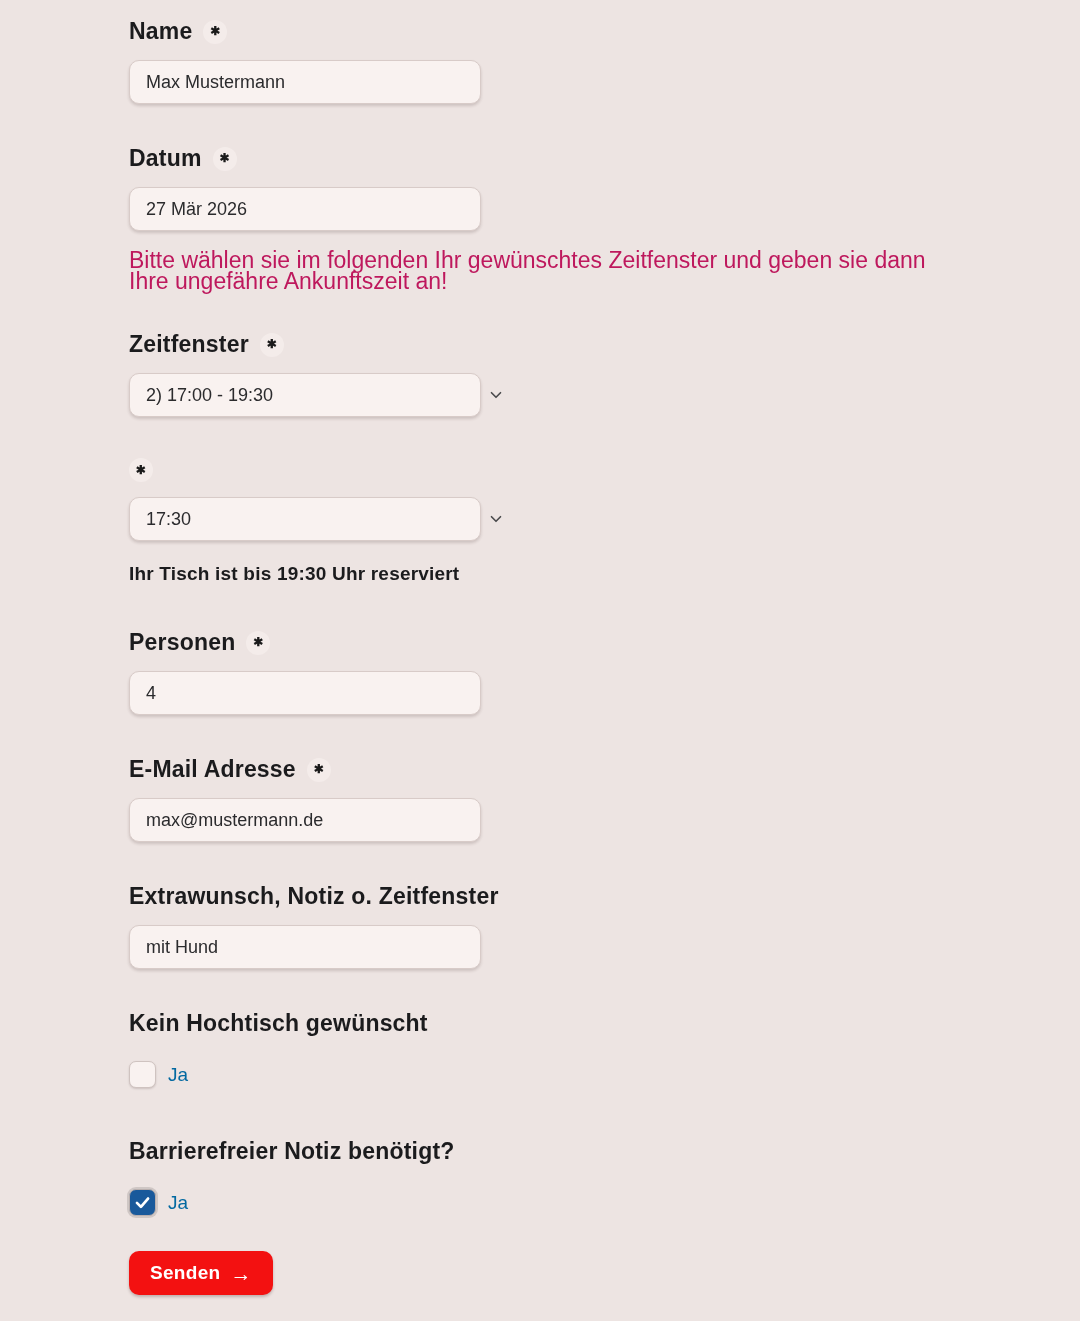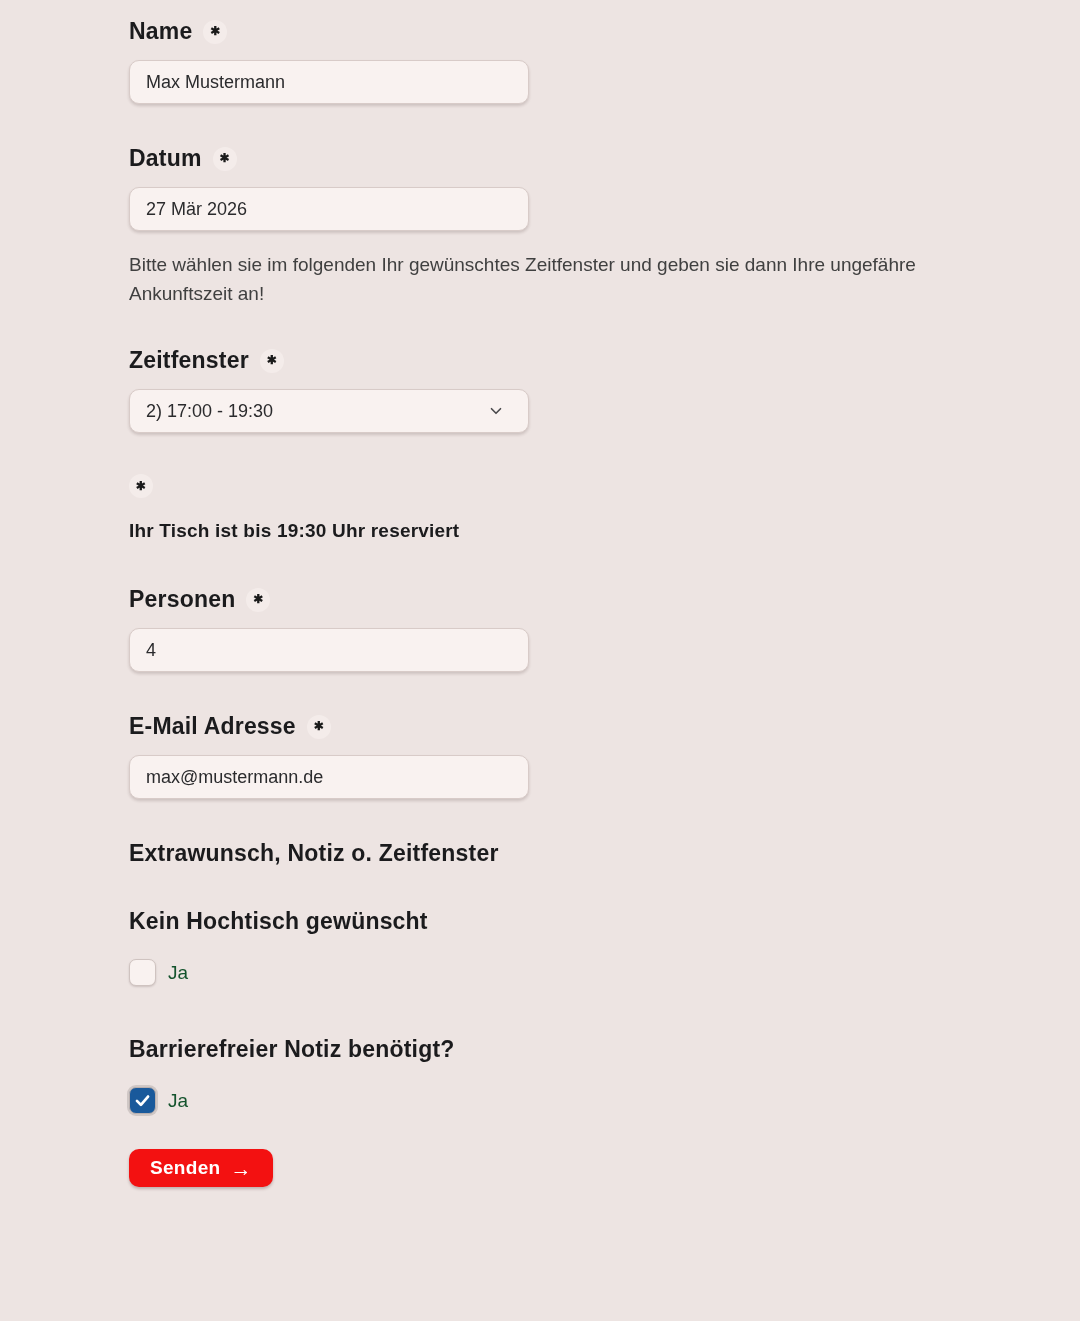--- a/index.html
+++ b/index.html
@@ -37,21 +37,21 @@
   }
   .required-badge {
     width: 24px; height: 24px;
     background: var(--badge-bg);
     border-radius: 50%;
     display: inline-flex; align-items: center; justify-content: center;
     font-size: 12px; font-weight: 700; color: #1a1a1a;
     flex: 0 0 auto;
   }
   .text-input, .select-wrap select {
-    width: 400px; height: 44px;
+    width: 352px; height: 44px;
     background: var(--field-bg);
     border: 1px solid var(--field-border);
     border-radius: 10px;
     padding: 0 16px;
     font-family: "Liberation Sans", sans-serif;
     font-size: 18px; color: #2b2b2d;
     box-shadow: 0 2px 3px rgba(60,40,40,0.18);
     outline: none;
   }
   .select-wrap { position: relative; width: 388px; }
@@ -60,23 +60,23 @@
     padding-right: 40px;
   }
   .select-chevron {
     position: absolute; right: 12px; top: 50%;
     transform: translateY(-50%);
     width: 18px; height: 18px;
     pointer-events: none;
     display: flex; align-items: center; justify-content: center;
   }
   .hint {
-    font-size: 19px; line-height: 29px;
+    font-size: 23px; line-height: 21px;
     max-width: 822px;
-    color: #404040;
+    color: #be185d;
     margin: 0 0 39px 0;
   }
   .note {
     font-size: 19px; font-weight: 800; letter-spacing: 0.2px;
     color: var(--text-color);
     margin: 22px 18px 44px 0;
   }
   .checkbox-row {
     display: flex; align-items: center; gap: 12px;
     margin-top: 24px;
@@ -91,29 +91,29 @@
     display: flex; align-items: center; justify-content: center;
     cursor: pointer;
   }
   .checkbox svg { display: none; }
   .checkbox.checked {
     background: var(--checkbox-checked-bg);
     border-color: #B9AFAE;
     box-shadow: 0 0 0 2px rgba(120,110,110,0.25);
   }
   .checkbox.checked svg { display: block; }
-  .checkbox-option-label { font-size: 19px; color: #14532d; }
+  .checkbox-option-label { font-size: 19px; color: #0369a1; }
   .cb-group-1 { margin-bottom: 50px; }
   .cb-group-2 { margin-bottom: 35px; }
   .submit-btn {
     display: inline-flex; align-items: center; gap: 10px;
     background: var(--button-bg);
     color: var(--button-text);
     border: none; border-radius: 10px;
-    height: 38px; padding: 0 21px;
+    height: 44px; padding: 0 21px;
     font-family: "Liberation Sans", sans-serif;
     font-size: 19px; font-weight: 800; letter-spacing: 0.3px;
     cursor: pointer;
     box-shadow: 0 2px 3px rgba(60,20,20,0.25);
   }
   .submit-arrow { font-size: 21px; font-weight: 700; line-height: 1; }
 </style>
 </head>
 <body>
 
@@ -156,20 +156,30 @@
         </svg>
       </span>
     </div>
   </div>
 
   
   <div class="group nogap">
     <div class="field-label">
       <span class="required-badge">✱</span>
     </div>
+    <div class="select-wrap">
+      <select>
+        <option>17:30</option>
+      </select>
+      <span class="select-chevron">
+        <svg width="18" height="18" viewBox="0 0 24 24" fill="none">
+          <polyline points="6,9 12,15 18,9" stroke="#4a4a4c" stroke-width="2.2" stroke-linecap="round" stroke-linejoin="round"></polyline>
+        </svg>
+      </span>
+    </div>
   </div>
 
   
   <div class="note">Ihr Tisch ist bis 19:30 Uhr reserviert</div>
 
   
   <div class="group">
     <div class="field-label">
       <span>Personen</span>
       <span class="required-badge">✱</span>
@@ -184,20 +194,21 @@
       <span class="required-badge">✱</span>
     </div>
     <input class="text-input" type="text" value="max@mustermann.de" style="">
   </div>
 
   
   <div class="group">
     <div class="field-label">
       <span>Extrawunsch, Notiz o. Zeitfenster</span>
     </div>
+    <input class="text-input" type="text" value="mit Hund" style="">
   </div>
 
   
   <div class="checkbox-group cb-group-1">
     <div class="field-label">
       <span>Kein Hochtisch gewünscht</span>
     </div>
     <div class="checkbox-row">
       <span class="checkbox">
         

